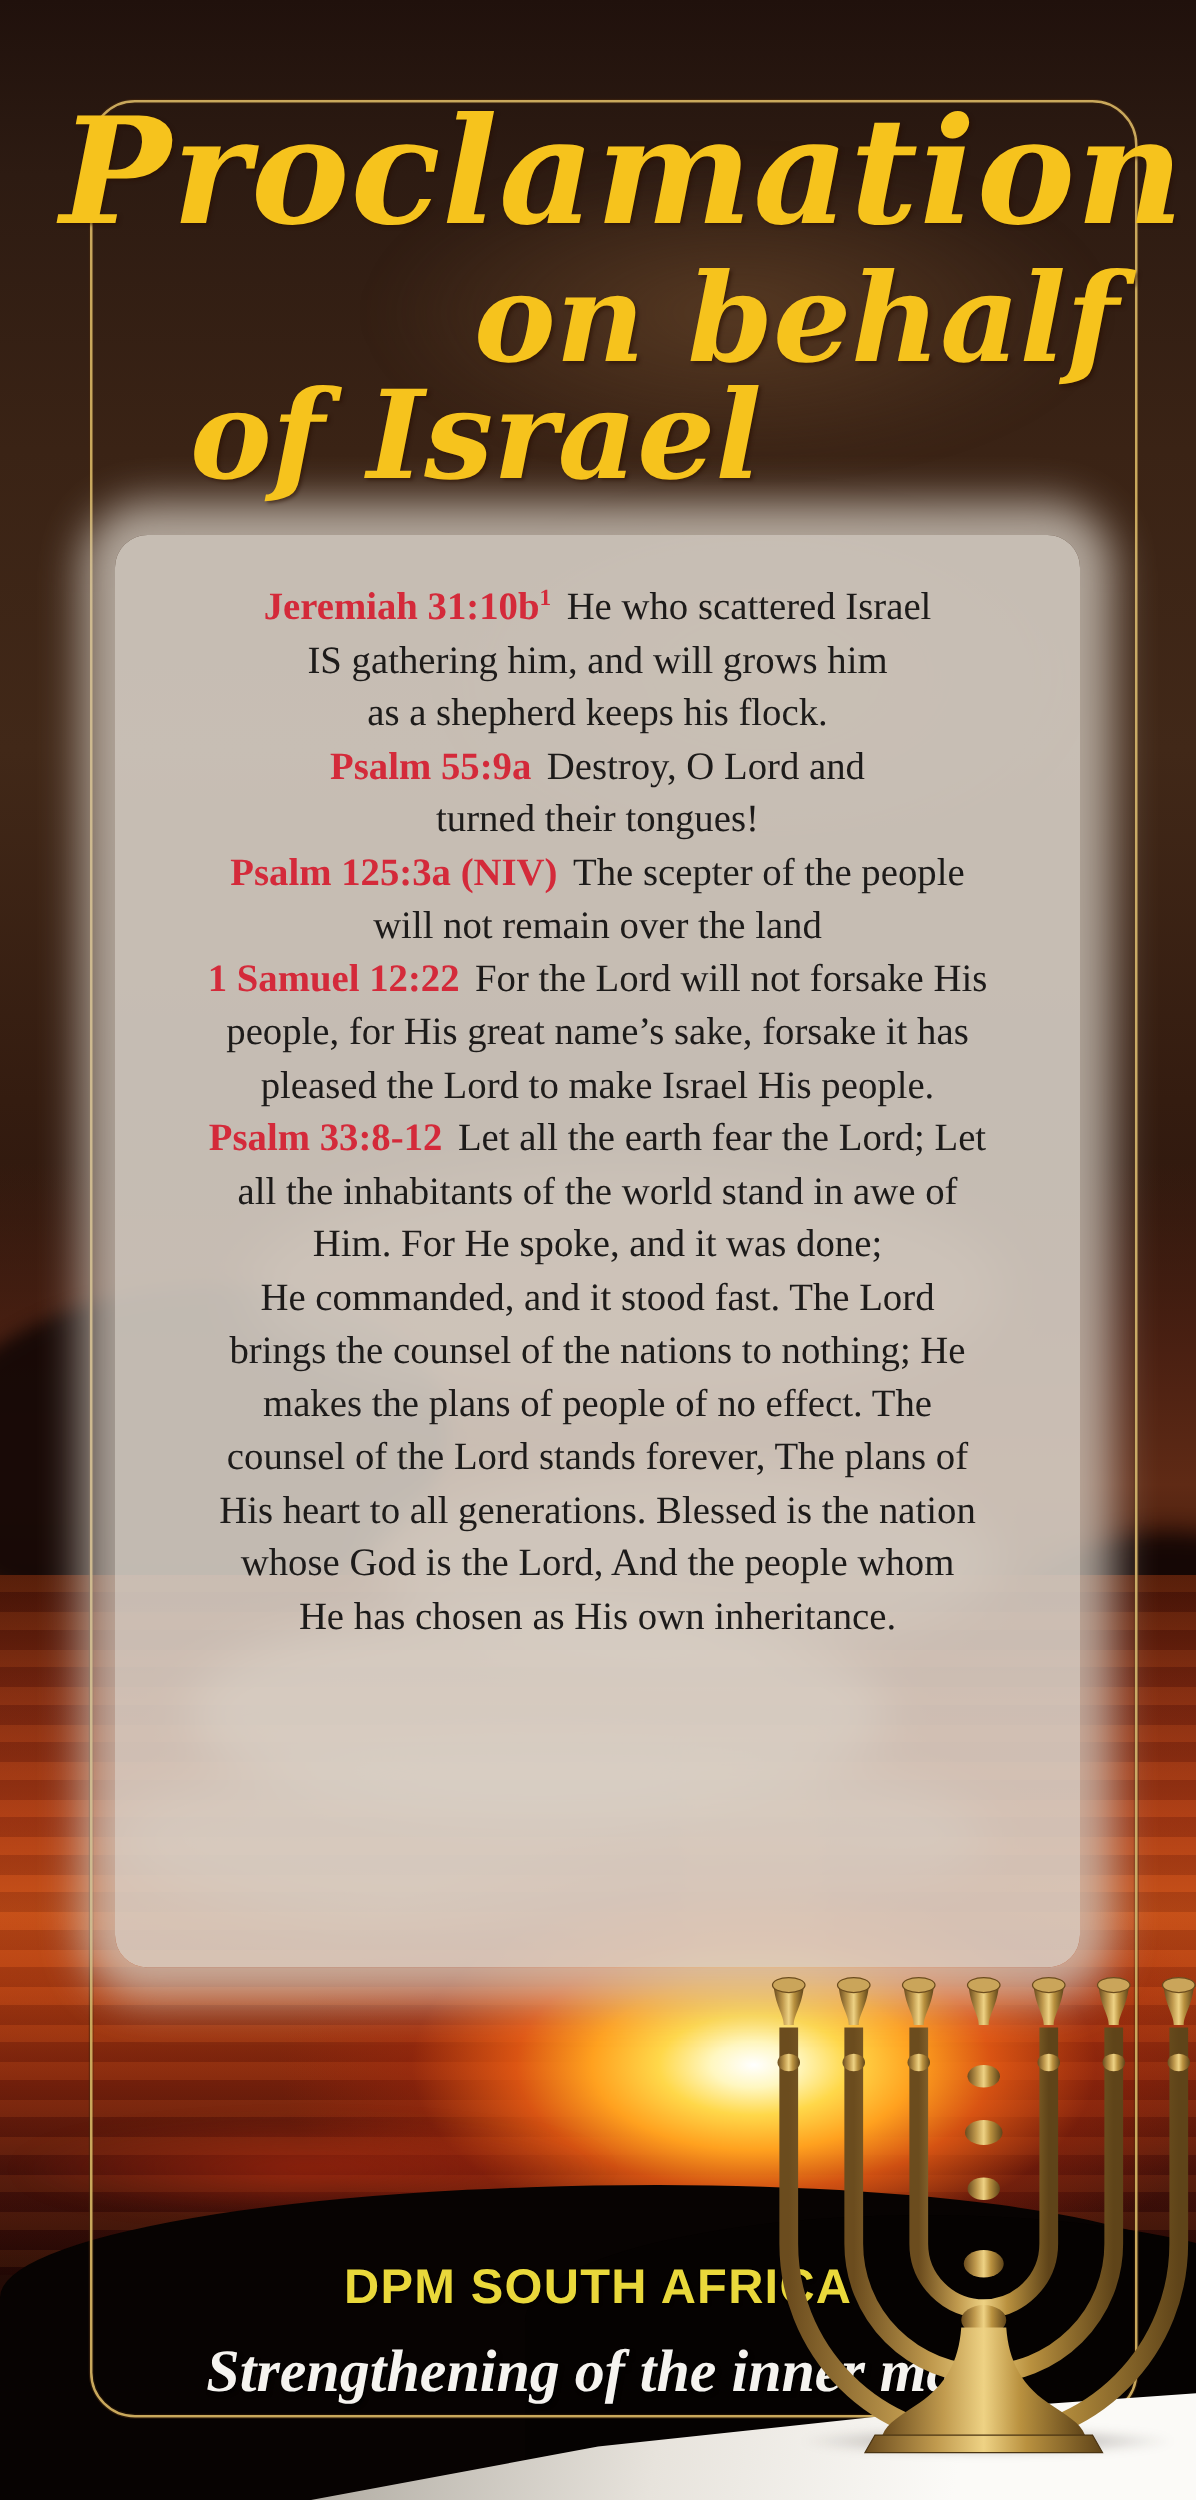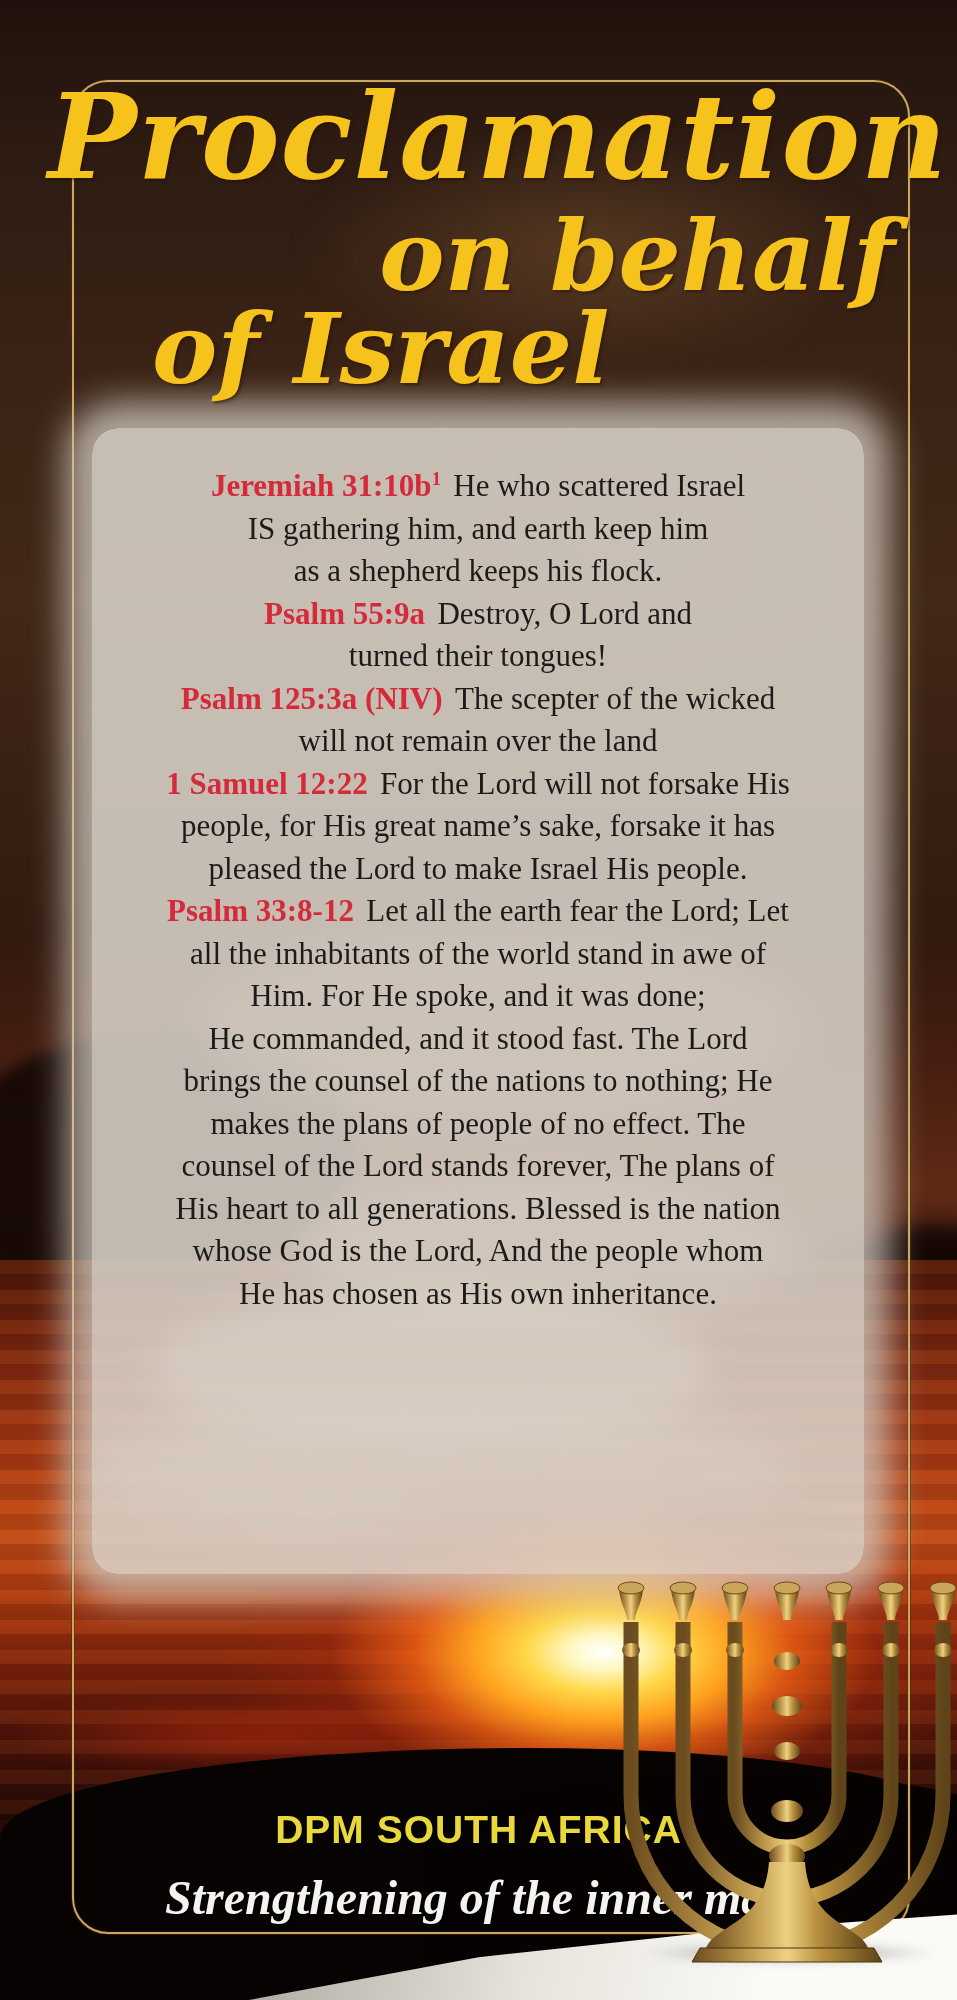--- a/index.html
+++ b/index.html
@@ -99,23 +99,23 @@
   <div class="sun-beam"></div>
   <div class="sun-glow"></div>
   <div class="fg-red1"></div>
   <div class="fg-hills"></div>
   <div class="fg-hill2"></div>
 
   <div class="frame"></div>
 
   <div class="panel"></div>
   <div class="verses">
-      <p><span class="ref">Jeremiah 31:10b<sup>1</sup></span><span>He who scattered Israel</span><br><span>IS gathering him, and earth keep him</span><br><span>as a shepherd keeps his flock.</span></p>
+      <p><span class="ref">Jeremiah 31:10b<sup>1</sup></span><span>He who scattered Israel</span><br><span>IS gathering him, and will grows him</span><br><span>as a shepherd keeps his flock.</span></p>
       <p><span class="ref">Psalm 55:9a</span><span>Destroy, O Lord and</span><br><span>turned their tongues!</span></p>
-      <p><span class="ref">Psalm 125:3a (NIV)</span><span>The scepter of the wicked</span><br><span>will not remain over the land</span><br></p>
+      <p><span class="ref">Psalm 125:3a (NIV)</span><span>The scepter of the people</span><br><span>will not remain over the land</span><br></p>
       <p><span class="ref">1 Samuel 12:22</span><span>For the Lord will not forsake His</span><br><span>people, for His great name’s sake, forsake it has</span><br><span>pleased the Lord to make Israel His people.</span></p>
       <p><span class="ref">Psalm 33:8-12</span><span>Let all the earth fear the Lord; Let</span><br><span>all the inhabitants of the world stand in awe of</span><br><span>Him. For He spoke, and it was done;</span><br><span>He commanded, and it stood fast. The Lord</span><br><span>brings the counsel of the nations to nothing; He</span><br><span>makes the plans of people of no effect. The</span><br><span>counsel of the Lord stands forever, The plans of</span><br><span>His heart to all generations. Blessed is the nation</span><br><span>whose God is the Lord, And the people whom</span><br><span>He has chosen as His own inheritance.</span></p>
     </div>
 
   <div class="title title-2">on behalf</div>
   <div class="title title-1">Proclamation</div>
   <div class="title title-3">of Israel</div>
 
   <div class="footer-org">DPM SOUTH AFRICA</div>
   <div class="footer-tagline">Strengthening of the inner man</div>

